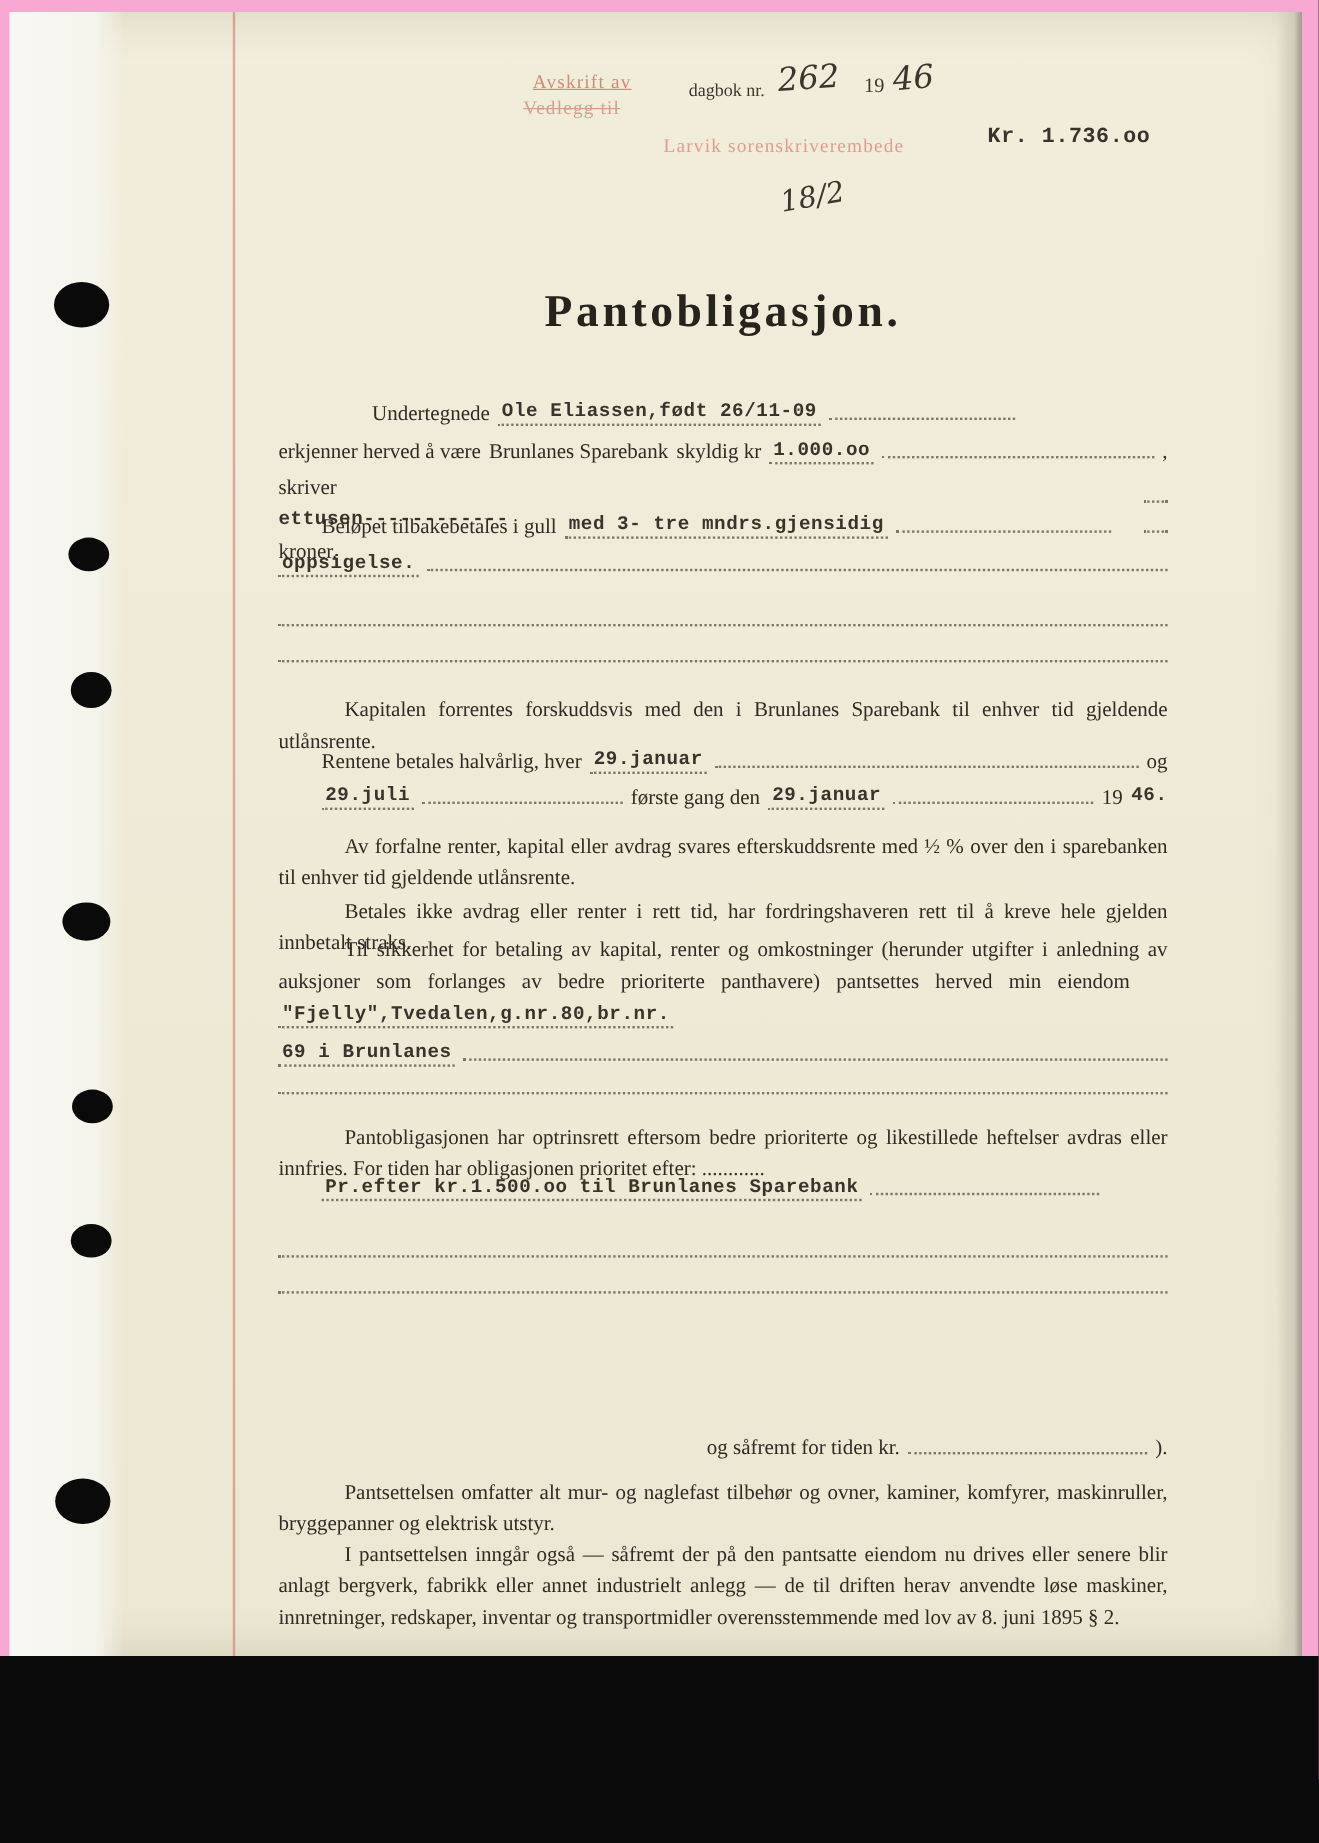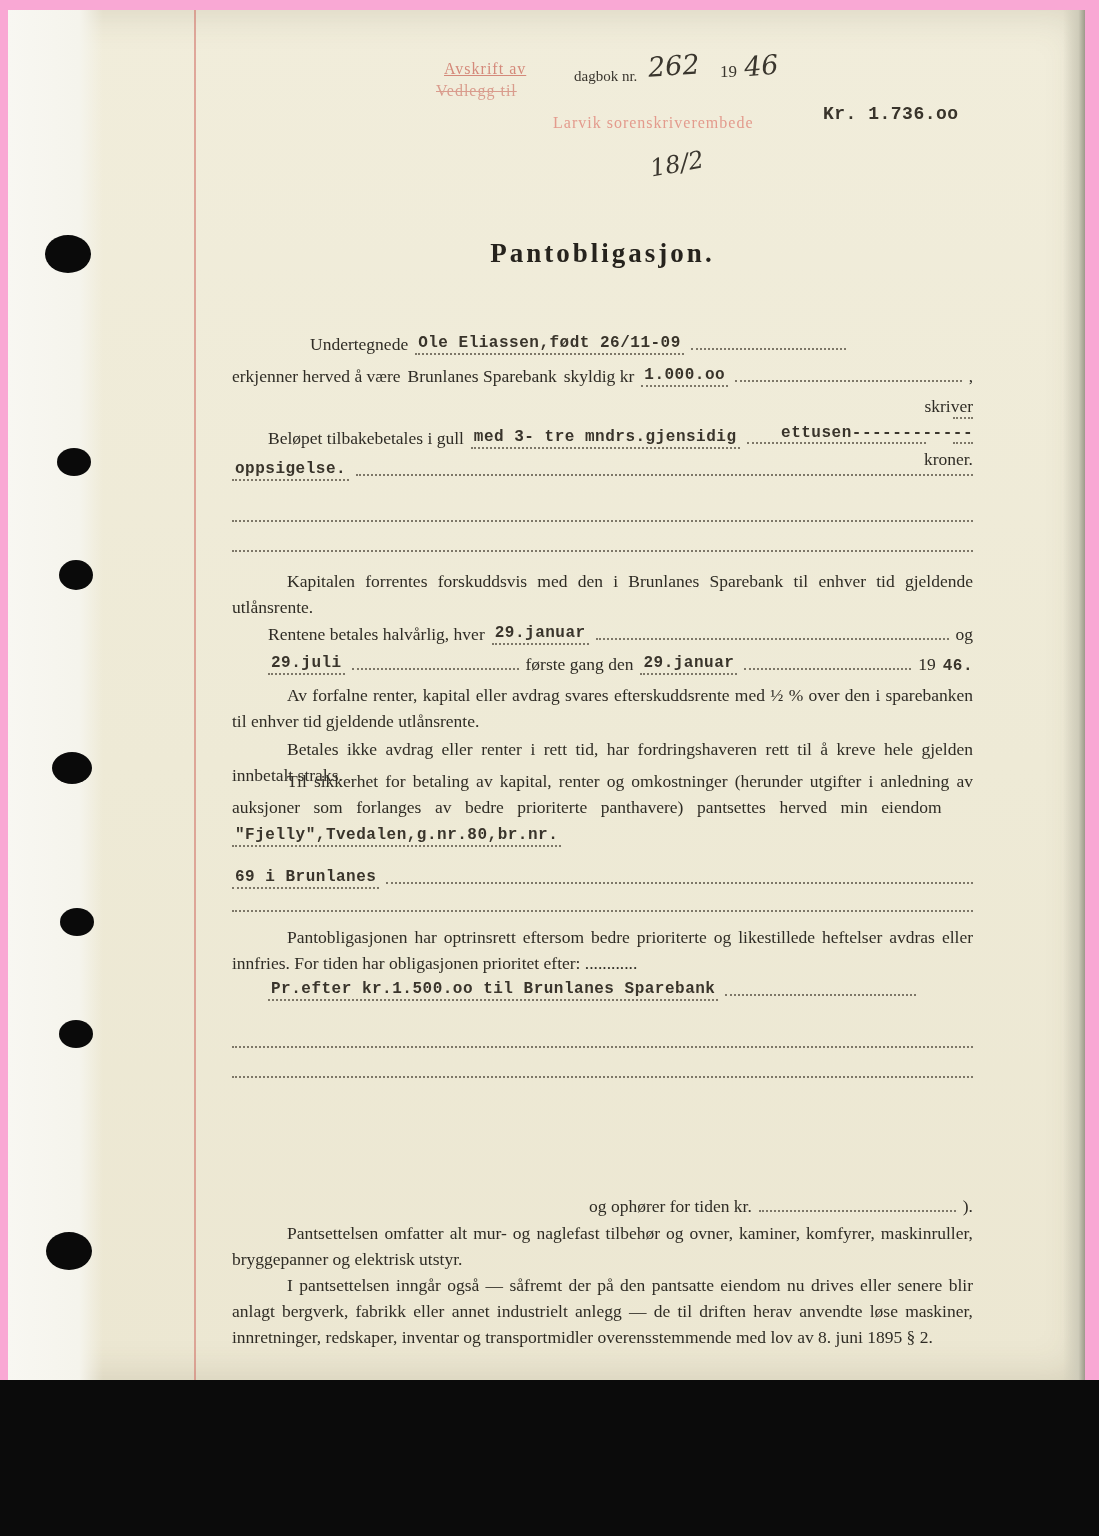--- a/index.html
+++ b/index.html
@@ -13,28 +13,28 @@
   .holestrip{position:absolute;left:0;top:0;bottom:0;width:95px;
          background:linear-gradient(90deg,#f8f7f2 0%,#f5f4ec 75%,rgba(245,244,236,0) 100%);}
   .hole{position:absolute;background:#0a0a0a;border-radius:50%;}
   .redline{position:absolute;left:186px;top:0;bottom:0;width:2px;background:rgba(208,110,100,.55);}
   .print{font-family:"Liberation Serif",serif;}
   .typed{font-family:"Liberation Mono","DejaVu Sans Mono",monospace;font-weight:700;
          font-size:16px;color:#39342b;letter-spacing:.5px;white-space:nowrap;}
   .hand{font-family:"DejaVu Serif",serif;font-style:italic;color:#3a362e;}
   .para{position:absolute;left:224px;width:741px;font-size:17.5px;line-height:26px;
         text-align:justify;color:#2f2c25;}
-  .indent{text-indent:55px;}
-  .line{position:absolute;left:224px;width:741px;display:flex;align-items:flex-end;
+  .indent{text-indent:55px;margin-top:10px;}
+  .line{position:absolute;left:224px;width:741px;display:flex;align-items:flex-start;
         column-gap:7px;font-size:17.5px;}
   .under{border-bottom:2px dotted #7d7768;padding:0 3px 1px 3px;}
   .dot{flex:1 1 auto;border-bottom:2px dotted #7d7768;align-self:flex-end;margin-bottom:5px;min-width:20px;}
   .dotline{position:absolute;left:224px;width:741px;height:0;border-bottom:2px dotted #7d7768;}
   .title{position:absolute;left:224px;width:741px;text-align:center;font-weight:700;
-         font-size:27px;letter-spacing:3px;color:#26231d;}
+         font-size:38px;letter-spacing:3px;color:#26231d;}
   .stamp{position:absolute;color:#d4897a;font-size:16px;letter-spacing:1px;}
   .strike{text-decoration:line-through;}
   .ustrike{text-decoration:underline;}
   .small-print{position:absolute;font-size:15px;color:#3a362e;}
   .spacer{flex:0 0 auto;}
   .bank-it{}
 </style>
 </head>
 <body>
 
@@ -149,21 +149,21 @@
       <span class="dot"></span>
       <span class="spacer" style="width:50px;"></span>
     </div>
 
     <div class="dotline" style="top:1036px;"></div>
     <div class="dotline" style="top:1066px;"></div>
 
 
     <div class="line" style="top:1186px;">
       <span class="spacer" style="width:350px;"></span>
-      <span class="print spacer">og ophører for tiden kr.</span>
+      <span class="print spacer">og såfremt for tiden kr.</span>
       <span class="dot"></span>
       <span class="print spacer">).</span>
     </div>
 
     <div class="para indent" style="top:1210px;">Pantsettelsen omfatter alt mur- og naglefast tilbehør og ovner, kaminer, komfyrer, maskinruller, bryggepanner og elektrisk utstyr.</div>
 
     <div class="para indent" style="top:1262px;">I pantsettelsen inngår også — såfremt der på den pantsatte eiendom nu drives eller senere blir anlagt bergverk, fabrikk eller annet industrielt anlegg — de til driften herav anvendte løse maskiner, innretninger, redskaper, inventar og transportmidler overensstemmende med lov av 8. juni 1895 § 2.</div>
 
 
   </div>

